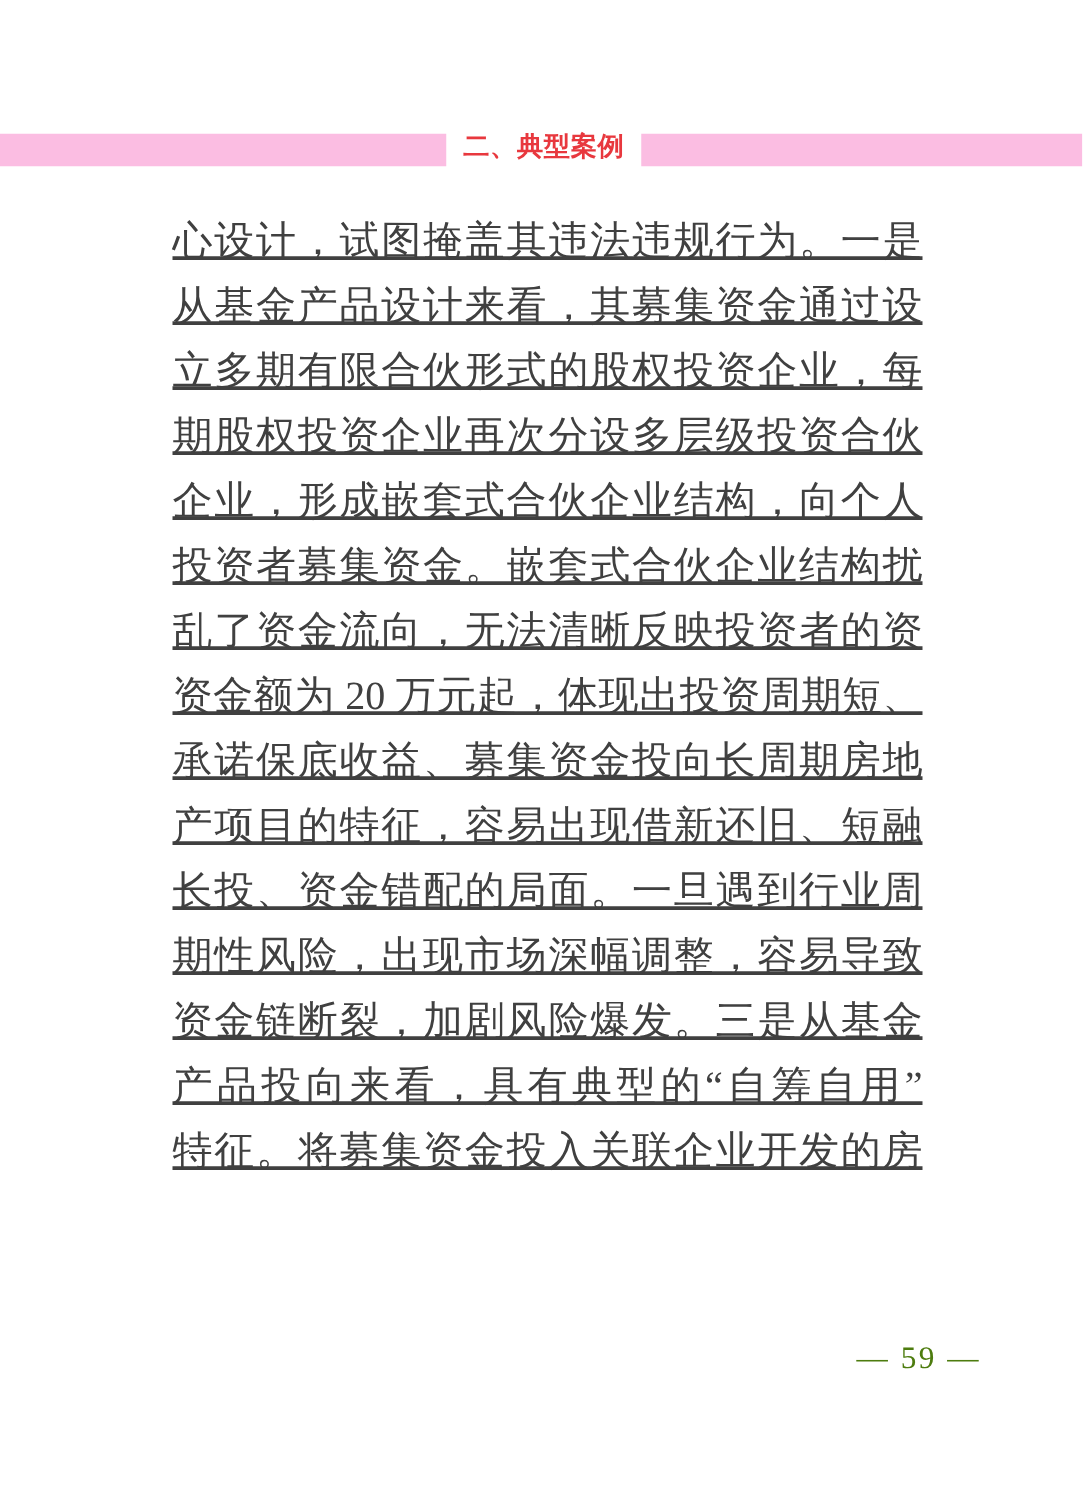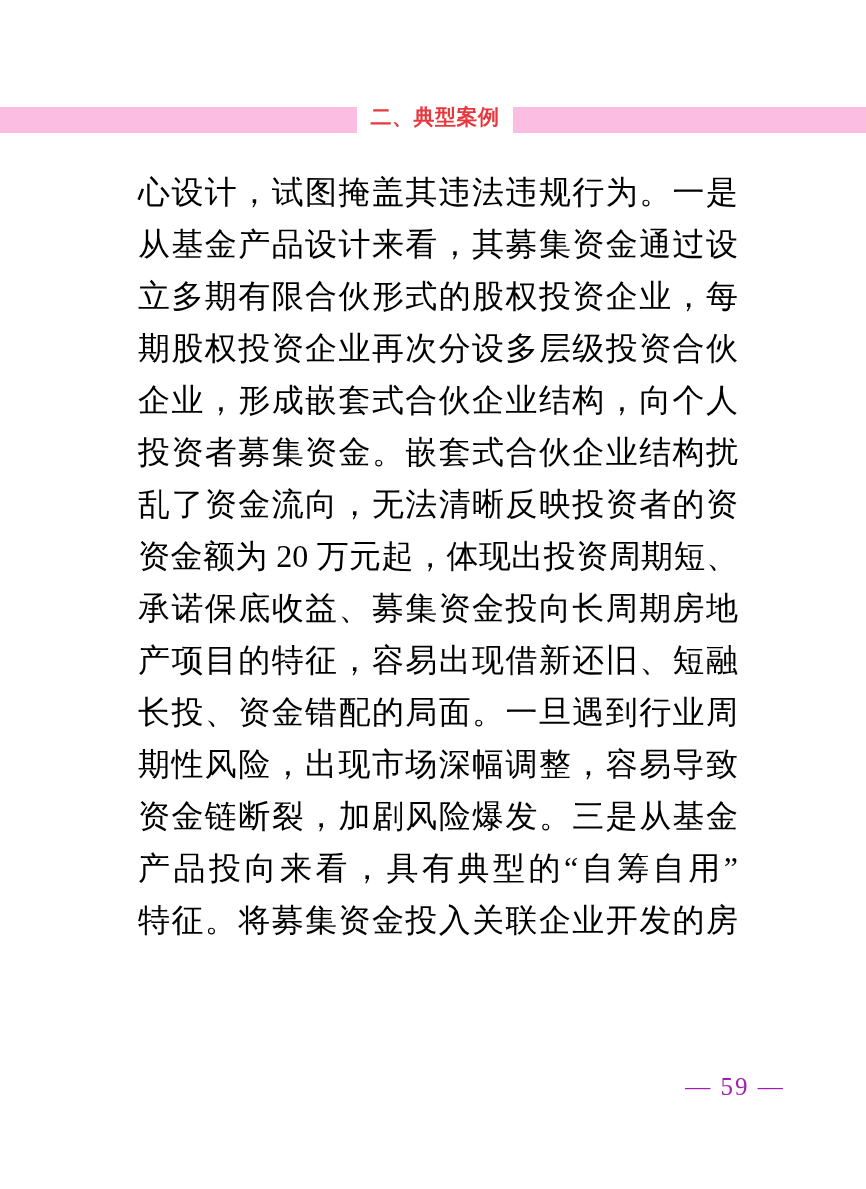--- a/index.html
+++ b/index.html
@@ -47,37 +47,38 @@
   .text-block {
     position: absolute;
     top: 170px;
     left: 138px;
     width: 600px;
   }
   .text-line {
     height: 52px;
     line-height: 44px;
     font-size: 32px;
-    color: #000000;
+    color: #404040;
     text-align: justify;
     text-align-last: justify;
     white-space: nowrap;
     overflow: visible;
+    text-decoration: underline;
   }
   
   .page-number {
     position: absolute;
     top: 1072px;
     left: 650px;
     width: 170px;
     height: 30px;
     line-height: 30px;
     text-align: center;
     font-size: 25px;
-    color: #a21caf;
+    color: #4d7c0f;
     letter-spacing: 2px;
   }
 </style>
 </head>
 <body>
 
 <div class="page">
 
   <div class="header-band"></div>
 

